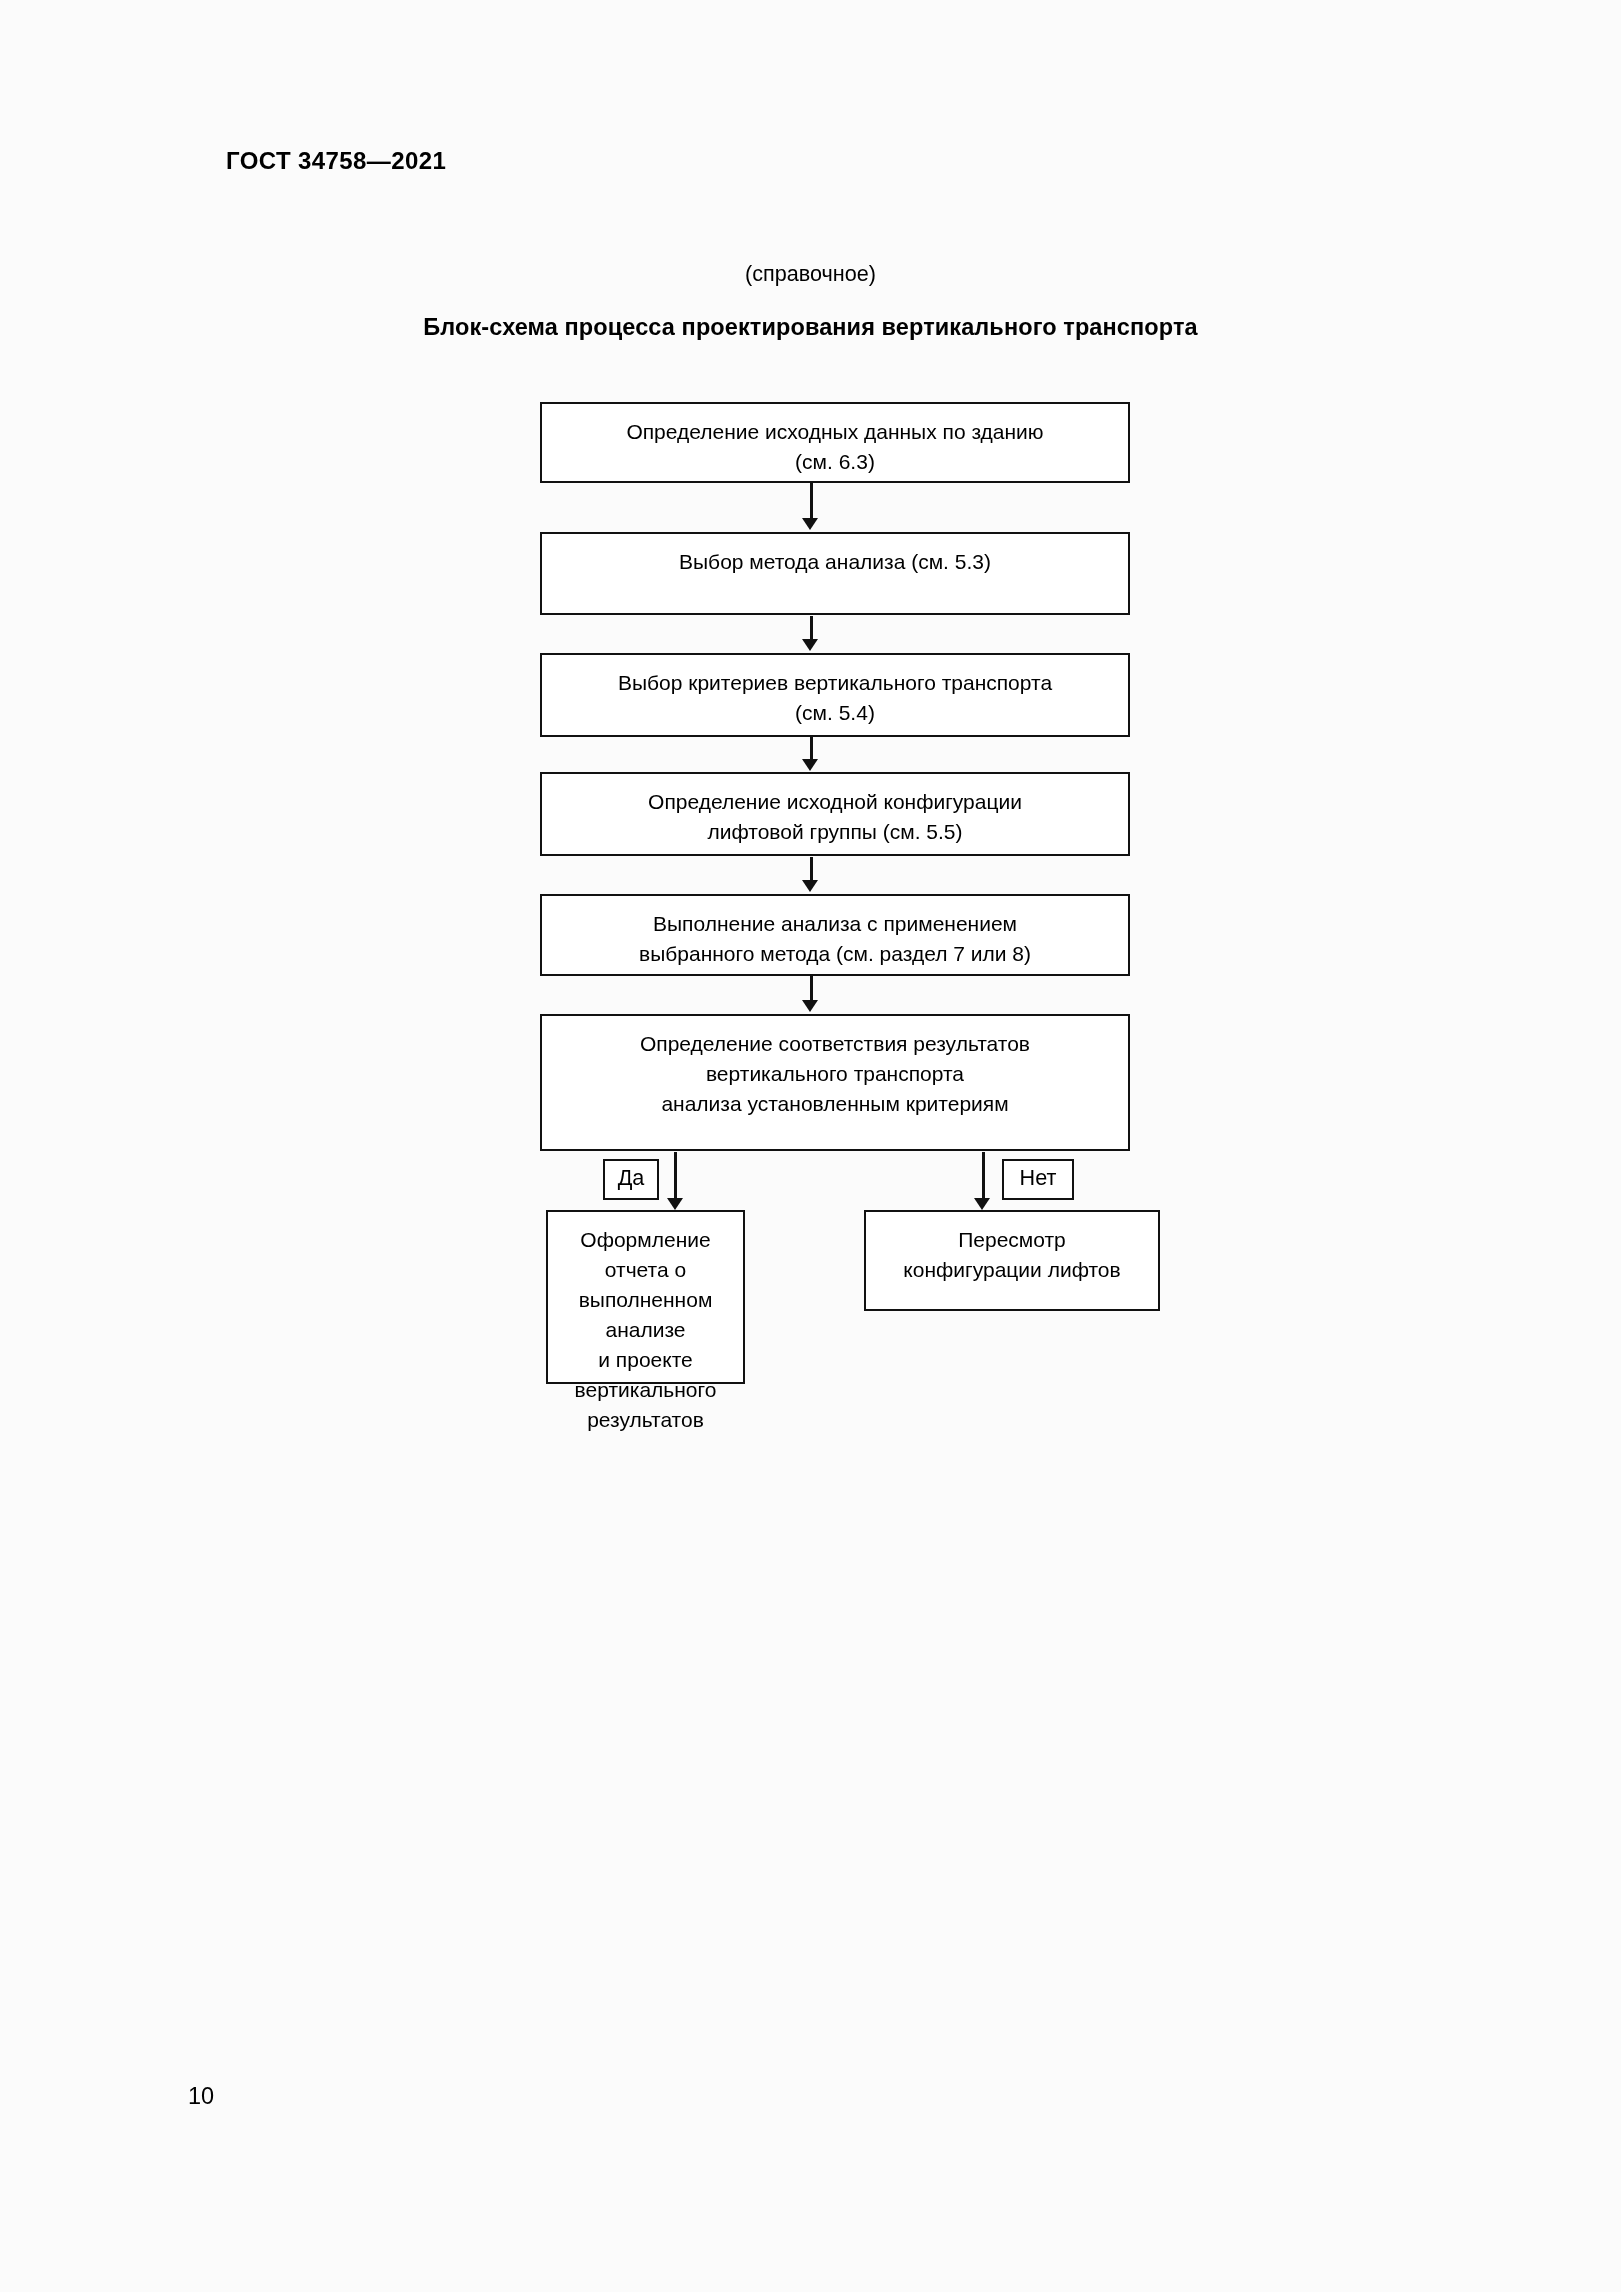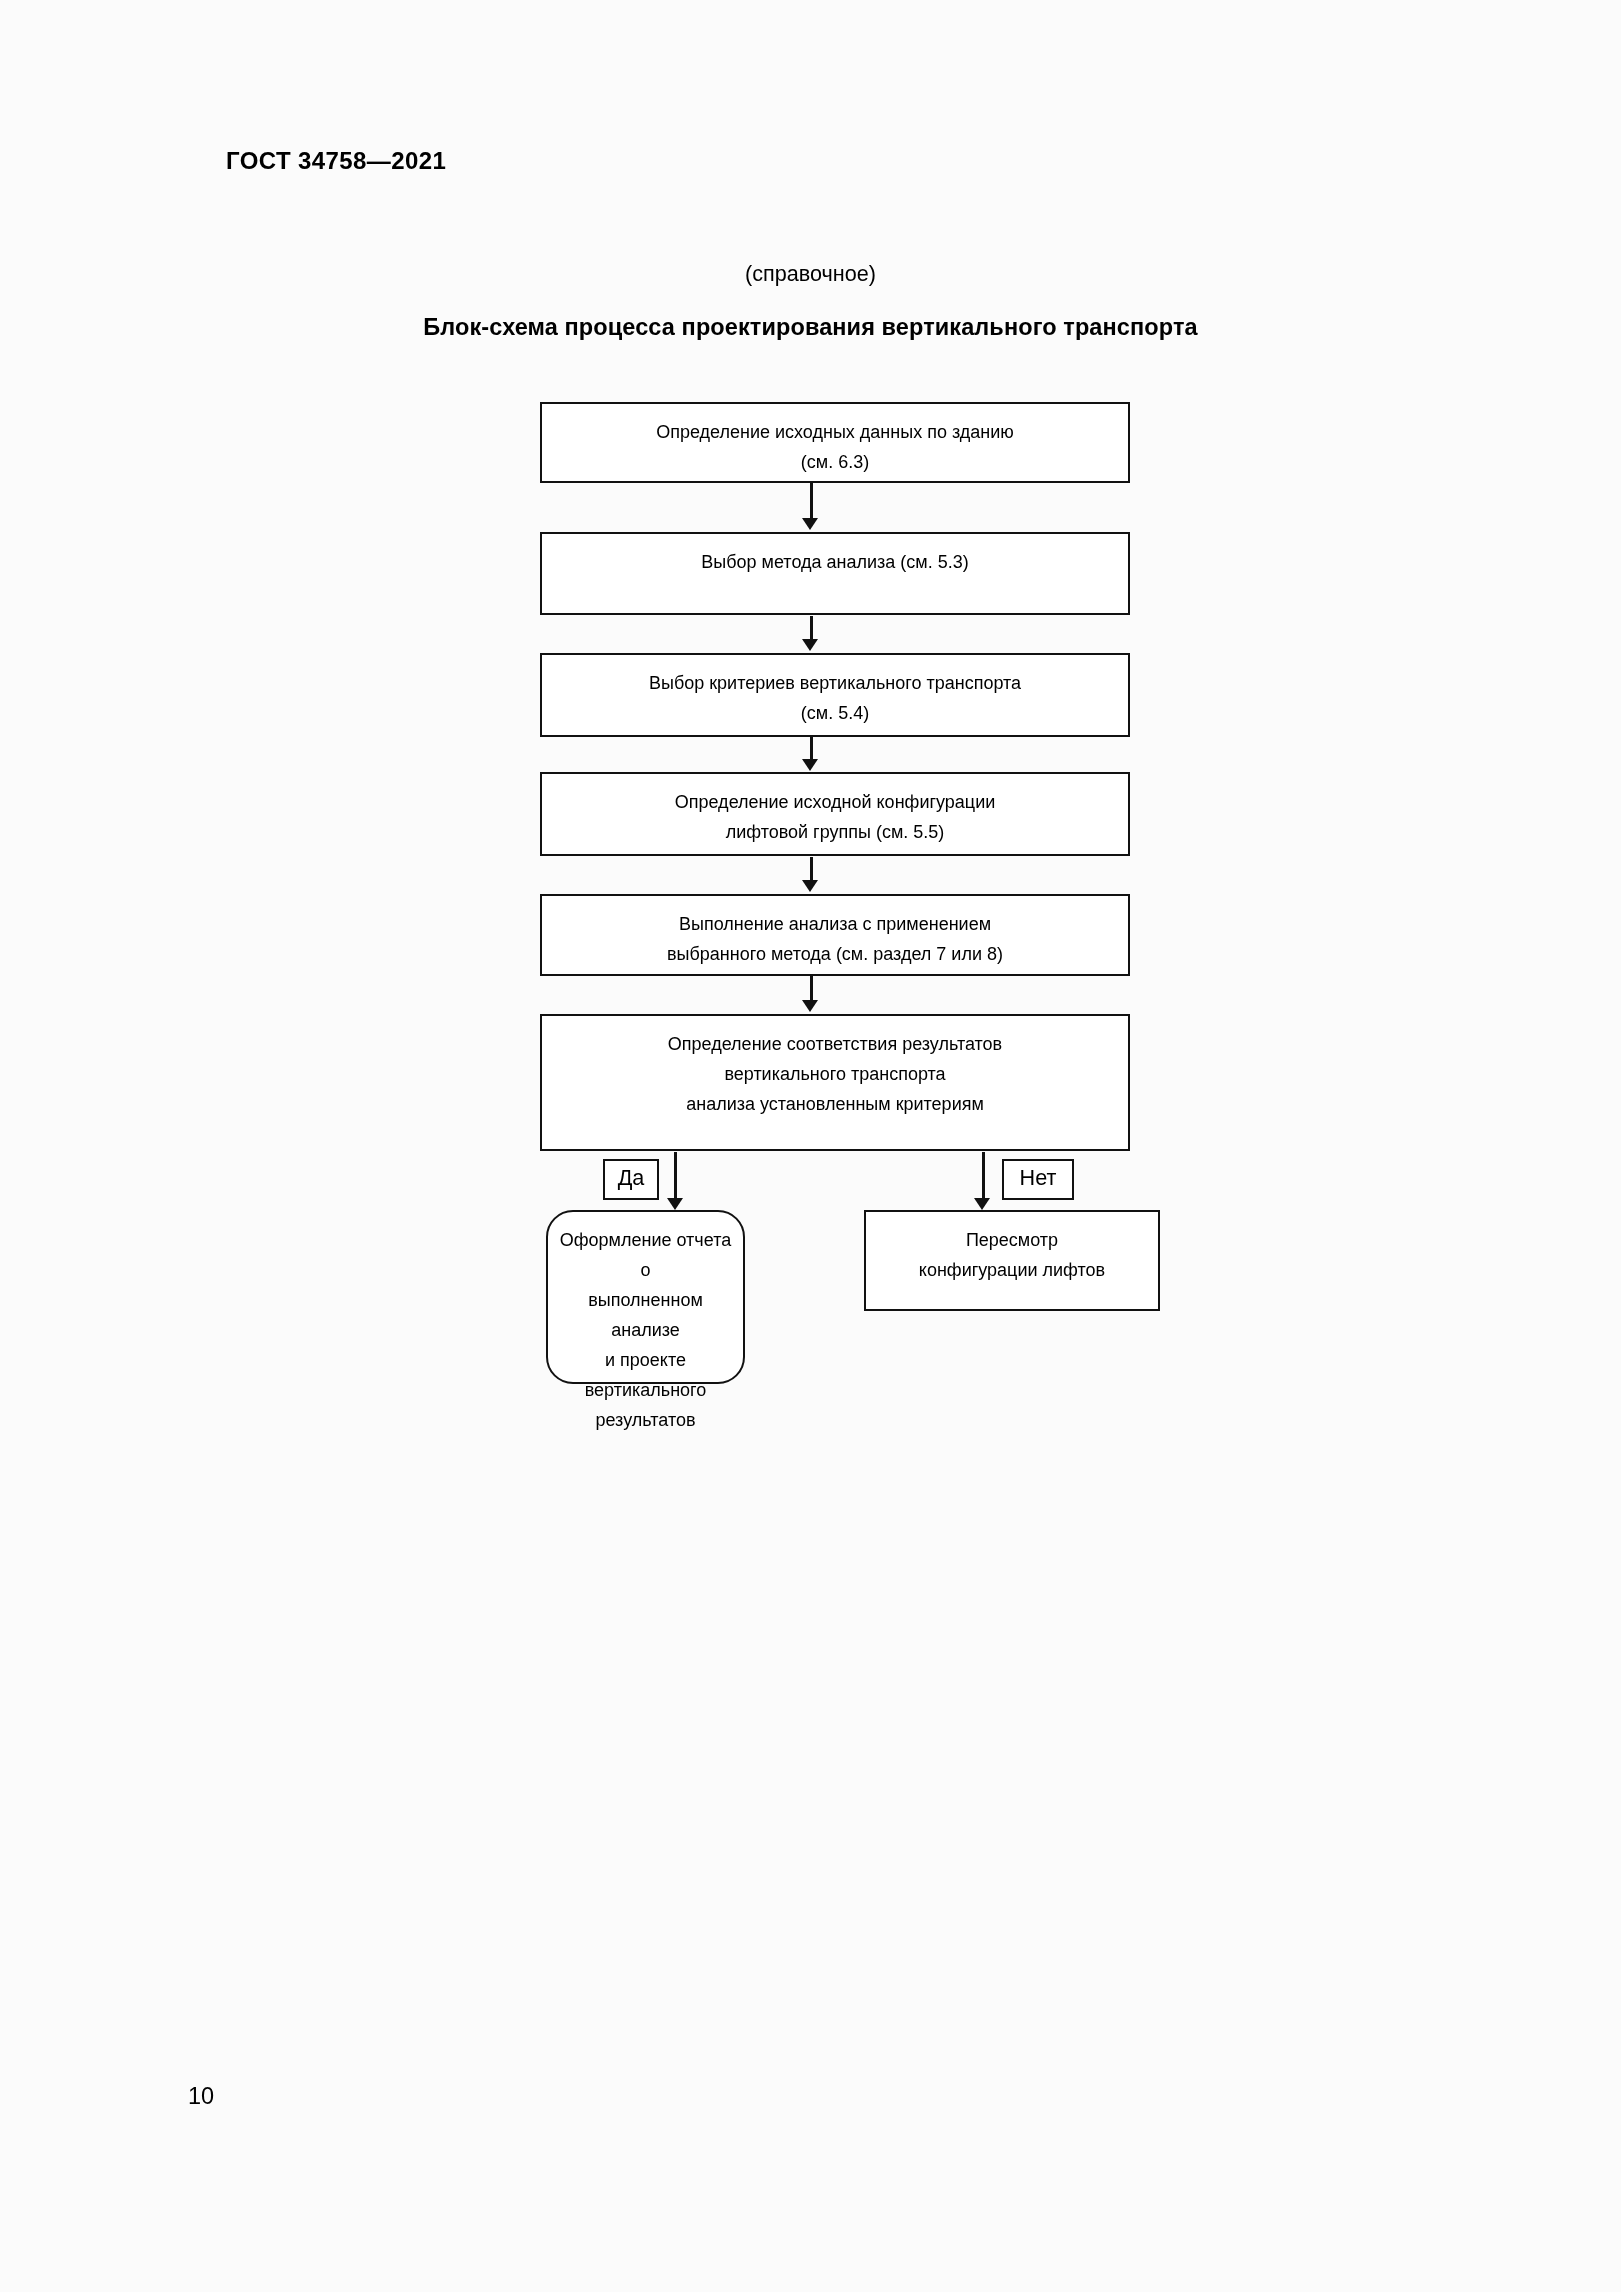--- a/index.html
+++ b/index.html
@@ -72,21 +72,21 @@
     top: 0;
     width: 1621px;
     height: 2293px;
   }
   .node {
     position: absolute;
     border: 2.9px solid #111111;
     background: #ffffff;
     box-sizing: border-box;
     text-align: center;
-    font-size: 18px;
+    font-size: 21px;
     line-height: 30px;
     padding-top: 12.7px;
     padding-left: 7.8px;
     padding-right: 7.8px;
   }
   .node .txt {
     display: block;
   }
   .branch-label {
     position: absolute;
@@ -174,21 +174,21 @@
     <div class="branch-label" style="left:603px; top:1159px; width:56px; height:41px;">
       <span>Да</span>
     </div>
 
     <div class="conn v-line" style="left:982px; top:1152px; height:52px;"></div>
     <div class="arrow-head" style="left:974px; top:1198px;"></div>
     <div class="branch-label" style="left:1002px; top:1159px; width:72px; height:41px;">
       <span>Нет</span>
     </div>
 
-    <div class="node" style="left:546px; top:1210px; width:199px; height:174px;border-radius:27px;">
+    <div class="node" style="left:546px; top:1210px; width:199px; height:174px;">
       <span class="txt">Оформление отчета о</span>
       <span class="txt">выполненном анализе</span>
       <span class="txt">и проекте</span>
       <span class="txt">вертикального</span>
       <span class="txt">результатов</span>
     </div>
 
     <div class="node" style="left:864px; top:1210px; width:296px; height:101px;">
       <span class="txt">Пересмотр</span>
       <span class="txt">конфигурации лифтов</span>

